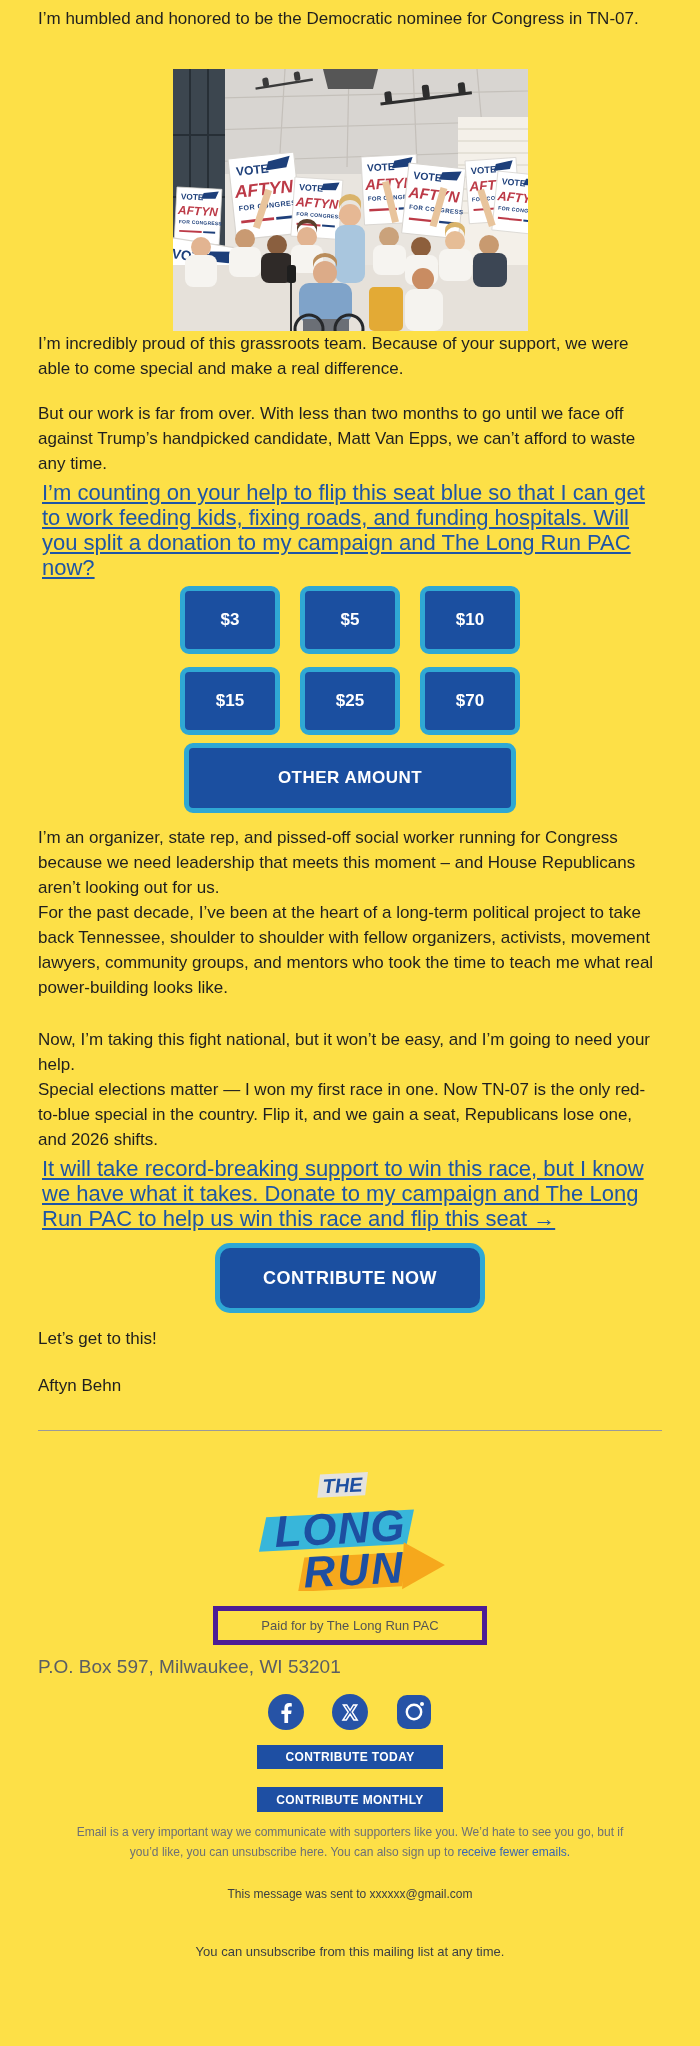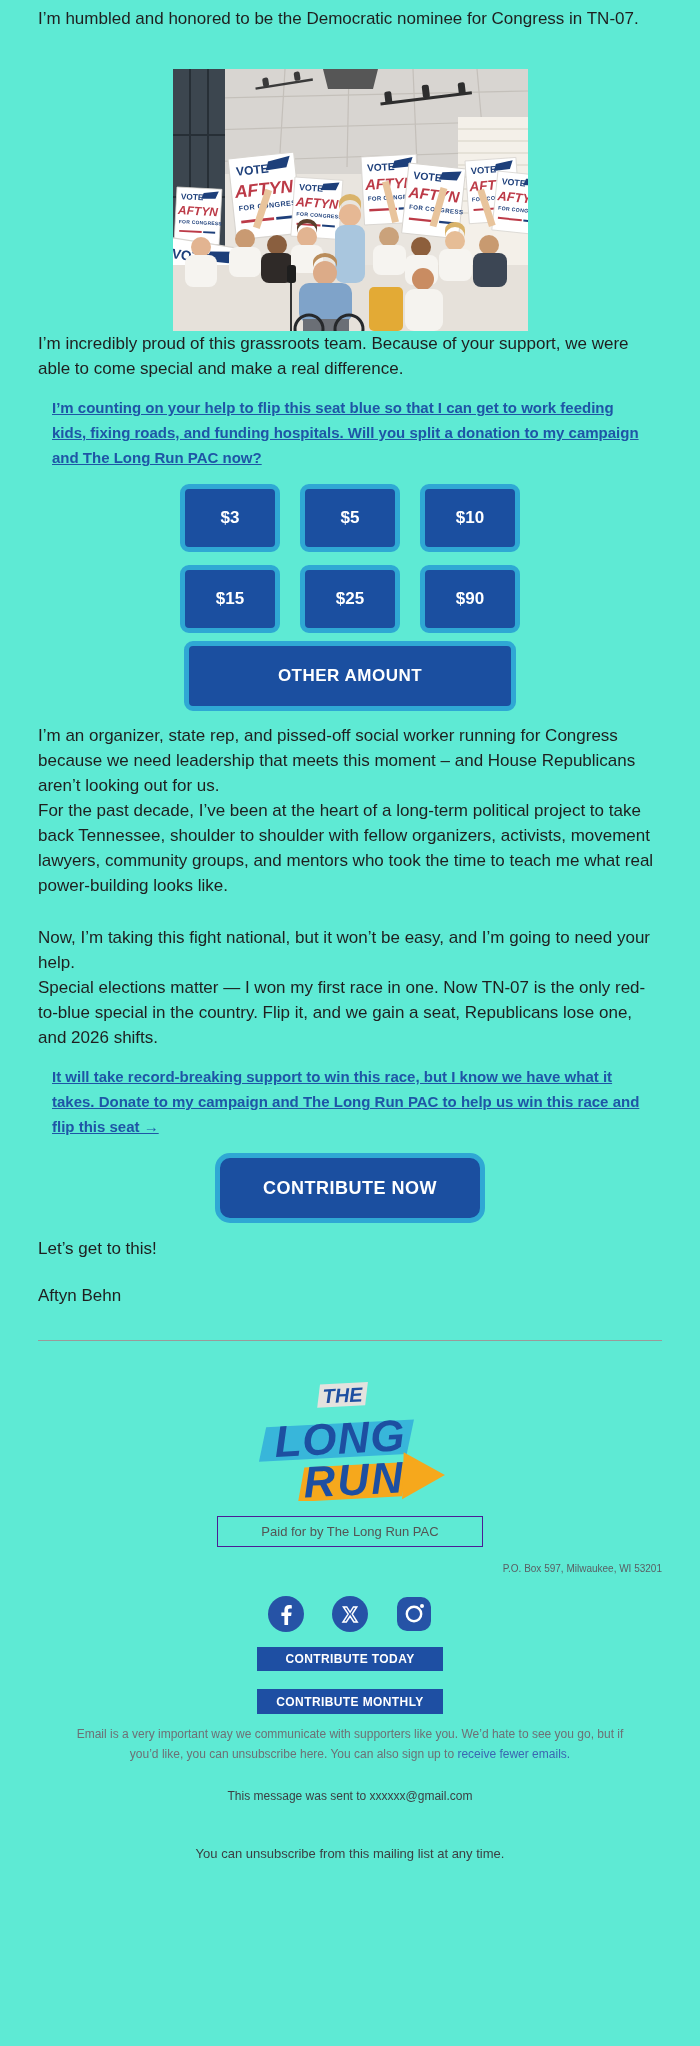--- a/index.html
+++ b/index.html
@@ -1,35 +1,35 @@
 <!DOCTYPE html>
 <html><head>
 <meta charset="utf-8">
 <style>
   html,body{margin:0;padding:0;background:#ffffff;}
-  .email{width:700px;height:2046px;margin:0 auto;background:#5eead4;
+  .email{width:700px;height:2046px;margin:0 auto;background:#fde047;
          font-family:"Liberation Sans",sans-serif;color:#1f1f1f;overflow:hidden;box-sizing:border-box;}
   .col{padding:0 38px;}
   .para{font-size:17px;line-height:25px;margin:0;color:#1f1f1f;}
   .mt6{margin-top:6px}.mt12{margin-top:12px}.mt13{margin-top:13px}.mt20{margin-top:20px}
   .mt22{margin-top:22px}.mt24{margin-top:24px}.mt25{}.mt26{margin-top:26px}.mt27{margin-top:27px}
-  .linkpara{font-size:15px;line-height:25px;font-weight:bold;color:#1e55a6;text-decoration:underline;display:block;margin:14px;}
+  .linkpara{font-size:22px;line-height:25px;font-weight:normal;color:#1e55a6;text-decoration:underline;display:block;margin:4px;}
   .photo-wrap{margin:38px auto 0;width:355px;height:262px;}
   .amount-grid{width:340px;margin:6px auto 0;display:grid;grid-template-columns:repeat(3,100px);
                gap:13px 20px;justify-content:center;}
   .donate-btn{box-sizing:border-box;height:68px;background:#1b4fa0;border:5px solid #2fa8d4;border-radius:9px;
               color:#ffffff;font-weight:bold;font-size:17px;display:flex;align-items:center;justify-content:center;
               font-family:"Liberation Sans",sans-serif;cursor:pointer;}
   .other-btn{width:332px;height:70px;margin:8px auto 0;font-size:17px;letter-spacing:.5px;}
   .cnow-btn{width:270px;height:70px;margin:12px auto 0;font-size:18px;letter-spacing:.5px;border-radius:15px;}
   .divider{border:none;border-top:1px solid #9a9a9a;margin:32px 0 0 0;width:624px;}
   .logo-wrap{width:195px;height:120px;margin:40px auto 0;}
-  .paid-box{width:264px;margin:15px auto 0;border:1px solid #4c1d95;padding:7px 0;text-align:center;
+  .paid-box{width:264px;margin:15px auto 0;border:5px solid #4c1d95;padding:7px 0;text-align:center;
             font-size:13px;color:#545454;}
-  .po-line{margin:13px 0 0 0;text-align:right;font-size:10px;line-height:18px;color:#5a5e63;}
+  .po-line{margin:13px 0 0 0;text-align:left;font-size:19px;line-height:18px;color:#5a5e63;}
   .social-row{margin:18px auto 0;display:flex;justify-content:center;gap:28px;width:340px;}
   .social-btn{width:36px;height:36px;display:block;cursor:pointer;}
   .mini-btn{display:flex;align-items:center;justify-content:center;width:186px;background:#1e4fa3;color:#ffffff;
             font-weight:bold;font-size:12px;letter-spacing:.4px;font-family:"Liberation Sans",sans-serif;
             border:none;cursor:pointer;}
   .mini-today{height:24px;margin:15px auto 0;}
   .mini-monthly{height:25px;margin:18px auto 0;}
   .fineprint{width:560px;margin:10px auto 0;text-align:center;font-size:12px;line-height:20px;color:#6d7075;}
   .fineprint a{color:#3a67b1;text-decoration:none;cursor:pointer;}
   .sent-line{margin:24px 0 0 0;text-align:center;font-size:12px;line-height:17px;color:#3c4043;}
@@ -153,30 +153,31 @@
           <rect x="114" y="196" width="9" height="18" rx="3" fill="#1e1e1e"></rect>
           <line x1="118" y1="214" x2="118" y2="262" stroke="#333333" stroke-width="2"></line>
 
           <circle cx="250" cy="210" r="11" fill="#c98c62"></circle>
           <rect x="232" y="220" width="38" height="42" rx="9" fill="#f5f3ef"></rect>
         </g>
       </svg>
     </div>
 
     <p class="para">I’m incredibly proud of this grassroots team. Because of your support, we were able to come special and make a real difference.</p>
+    <p class="para mt20">But our work is far from over. With less than two months to go until we face off against Trump’s handpicked candidate, Matt Van Epps, we can’t afford to waste any time.</p>
 
     <a class="linkpara mt24">I’m counting on your help to flip this seat blue so that I can get to work feeding kids, fixing roads, and funding hospitals. Will you split a donation to my campaign and The Long Run PAC now?</a>
 
     <div class="amount-grid">
       <button class="donate-btn">$3</button>
       <button class="donate-btn">$5</button>
       <button class="donate-btn">$10</button>
       <button class="donate-btn">$15</button>
       <button class="donate-btn">$25</button>
-      <button class="donate-btn">$90</button>
+      <button class="donate-btn">$70</button>
     </div>
     <button class="donate-btn other-btn">OTHER AMOUNT</button>
 
     <p class="para mt12">I’m an organizer, state rep, and pissed-off social worker running for Congress because we need leadership that meets this moment – and House Republicans aren’t looking out for us.</p>
     <p class="para mt25">For the past decade, I’ve been at the heart of a long-term political project to take back Tennessee, shoulder to shoulder with fellow organizers, activists, movement lawyers, community groups, and mentors who took the time to teach me what real power-building looks like.</p>
     <p class="para mt27">Now, I’m taking this fight national, but it won’t be easy, and I’m going to need your help.</p>
     <p class="para mt25">Special elections matter — I won my first race in one. Now TN-07 is the only red-to-blue special in the country. Flip it, and we gain a seat, Republicans lose one, and 2026 shifts.</p>
 
     <a class="linkpara mt26">It will take record-breaking support to win this race, but I know we have what it takes. Donate to my campaign and The Long Run PAC to help us win this race and flip this seat →</a>
 

